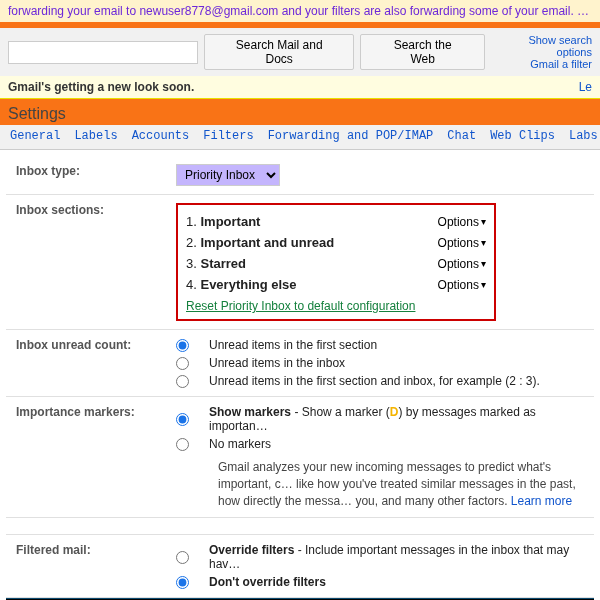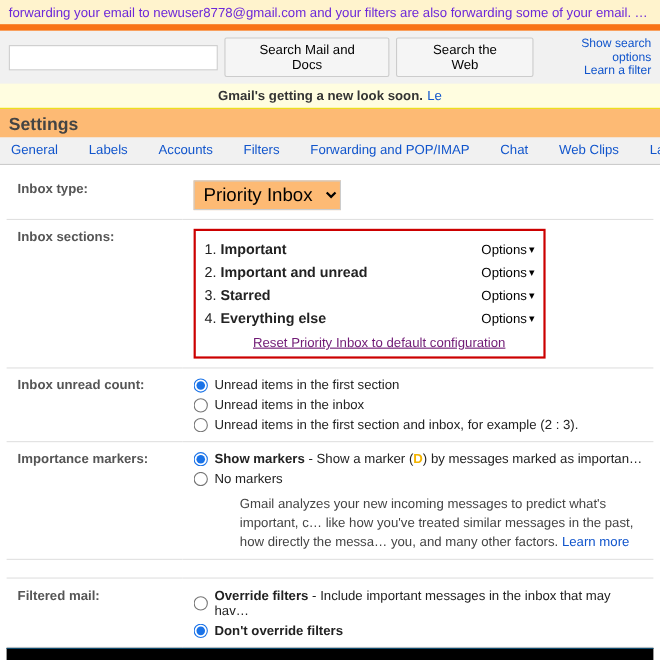--- a/index.html
+++ b/index.html
@@ -57,42 +57,43 @@
     }
     
     .new-look-bar {
       background: #fffde0;
       border-bottom: 1px solid #e8e000;
       padding: 4px 8px;
       font-size: 12px;
       color: #333;
       display: flex;
       align-items: center;
-      justify-content: center;
+      justify-content: space-between;
       gap: 4px;
     }
     .new-look-bar span { color: #333; font-weight: bold; }
     .new-look-bar a { color: #1155cc; text-decoration: none; }
     
     .settings-header {
-      background: #fdba74;
+      background: #f97316;
       padding: 6px 8px 2px 8px;
       font-size: 16px;
-      font-weight: bold;
+      font-weight: normal;
       color: #444;
     }
     
     .nav-tabs {
       background: #f1f1f1;
       padding: 0 8px;
       display: flex;
-      gap: 24px;
+      gap: 10px;
       border-bottom: 1px solid #ccc;
       flex-wrap: nowrap;
       overflow: hidden;
+      font-family: Liberation Mono, monospace;
     }
     .nav-tab {
       padding: 4px 2px;
       font-size: 12px;
       color: #1155cc;
       cursor: pointer;
       text-decoration: none;
       white-space: nowrap;
       border-bottom: 2px solid transparent;
     }
@@ -119,22 +120,22 @@
       width: 160px;
       font-weight: bold;
       color: #555;
       font-size: 12px;
       white-space: nowrap;
     }
     
     .inbox-type-select {
       border: 1px solid #ccc;
       padding: 2px 4px;
-      font-size: 17px;
-      background: #fdba74;
+      font-size: 12px;
+      background: #c4b5fd;
       cursor: pointer;
     }
     
     .inbox-sections-box {
       border: 2px solid #cc0000;
       padding: 6px 8px;
       display: inline-block;
       min-width: 320px;
     }
     .inbox-section-row {
@@ -146,37 +147,36 @@
     }
     .options-link {
       color: #000000;
       font-size: 12px;
       cursor: pointer;
       display: flex;
       align-items: center;
       gap: 2px;
     }
     .reset-link {
-      color: #701a75;
+      color: #15803d;
       font-size: 12px;
       cursor: pointer;
       margin-top: 4px;
       display: block;
-      margin-left: 44px;
     }
     
     .radio-group {
       display: flex;
       flex-direction: column;
       gap: 4px;
     }
     .radio-item {
       display: flex;
       align-items: center;
-      gap: 6px;
+      gap: 20px;
       font-size: 12px;
     }
     .radio-item input[type="radio"] {
       margin: 0;
       accent-color: #1a73e8;
     }
     
     .markers-desc {
       font-size: 12px;
       color: #444;
@@ -234,21 +234,21 @@
 </div>
 
 <div class="search-bar-row">
   <div style="display:flex; align-items:center; gap:6px;">
     <input type="text" class="search-input" style="">
     <button class="search-btn">Search Mail and Docs</button>
     <button class="search-btn">Search the Web</button>
   </div>
   <div class="search-links" style="margin-left:8px;">
     <a href="#">Show search options</a><br>
-    <a href="#">Learn a filter</a>
+    <a href="#">Gmail a filter</a>
   </div>
 </div>
 
 <div class="new-look-bar">
   <span>Gmail's getting a new look soon.</span>
   <a href="#">Le</a>
 </div>
 
 <div class="settings-header">
   <span>Settings</span>

